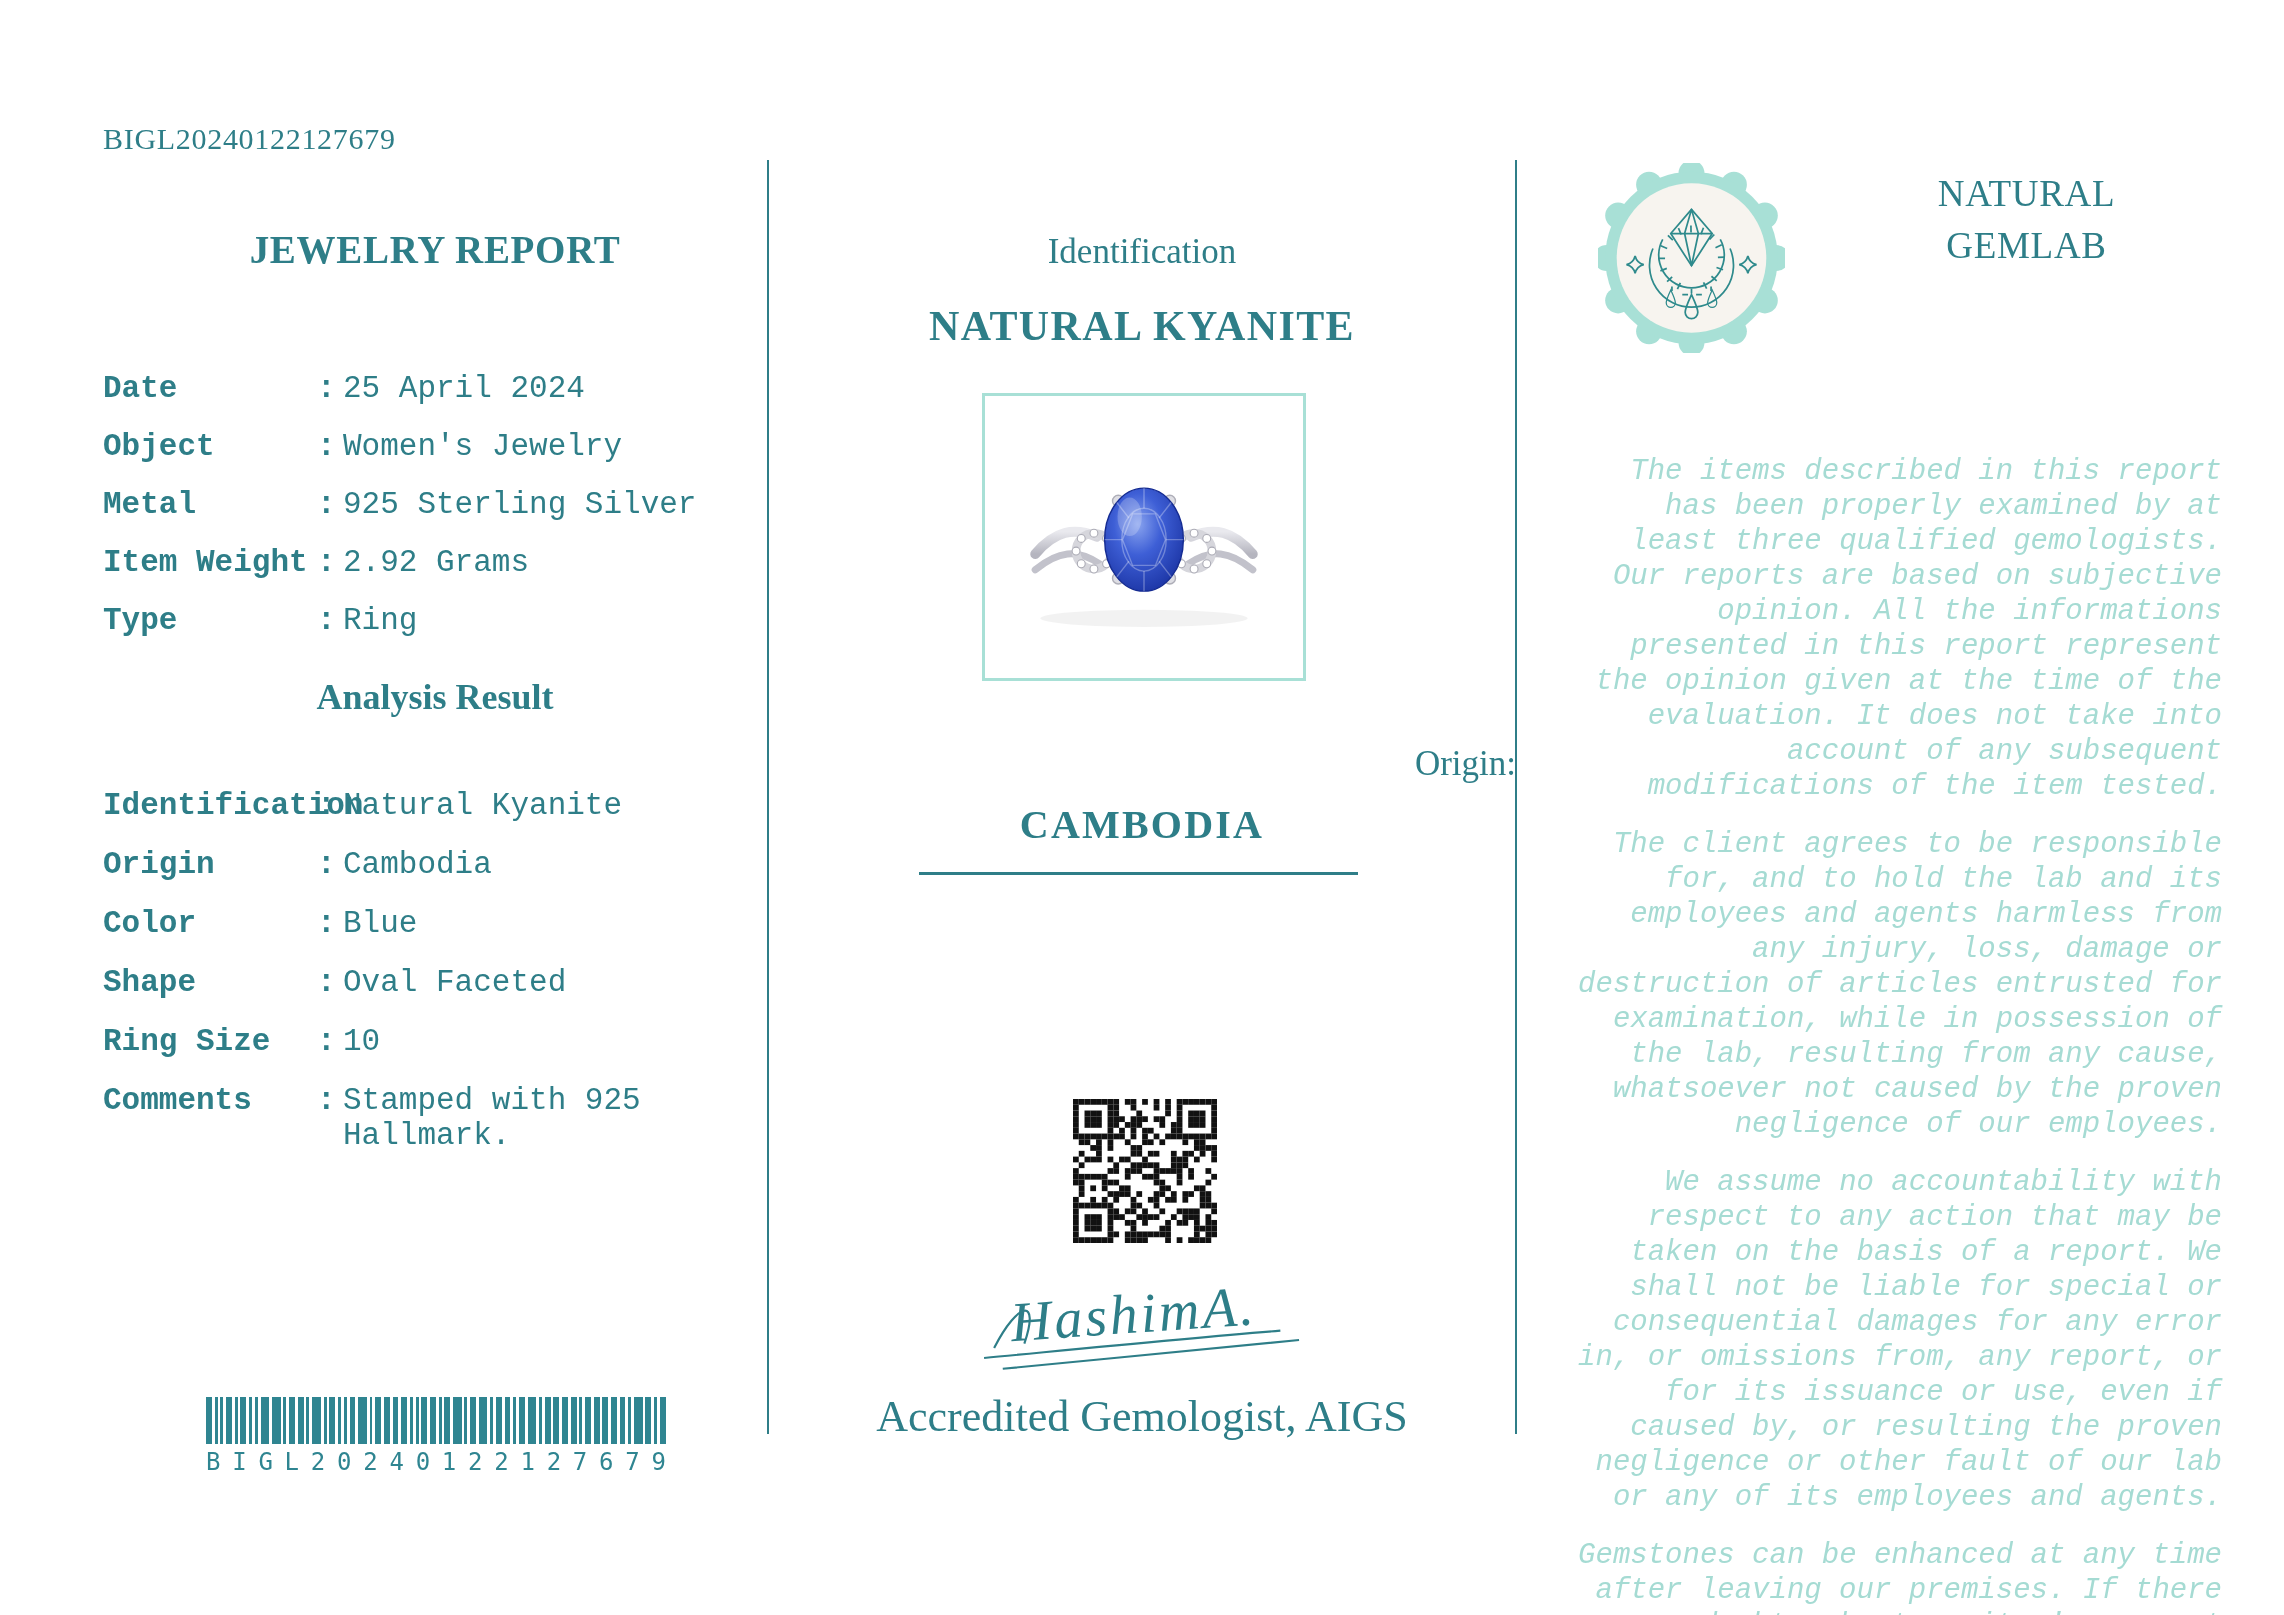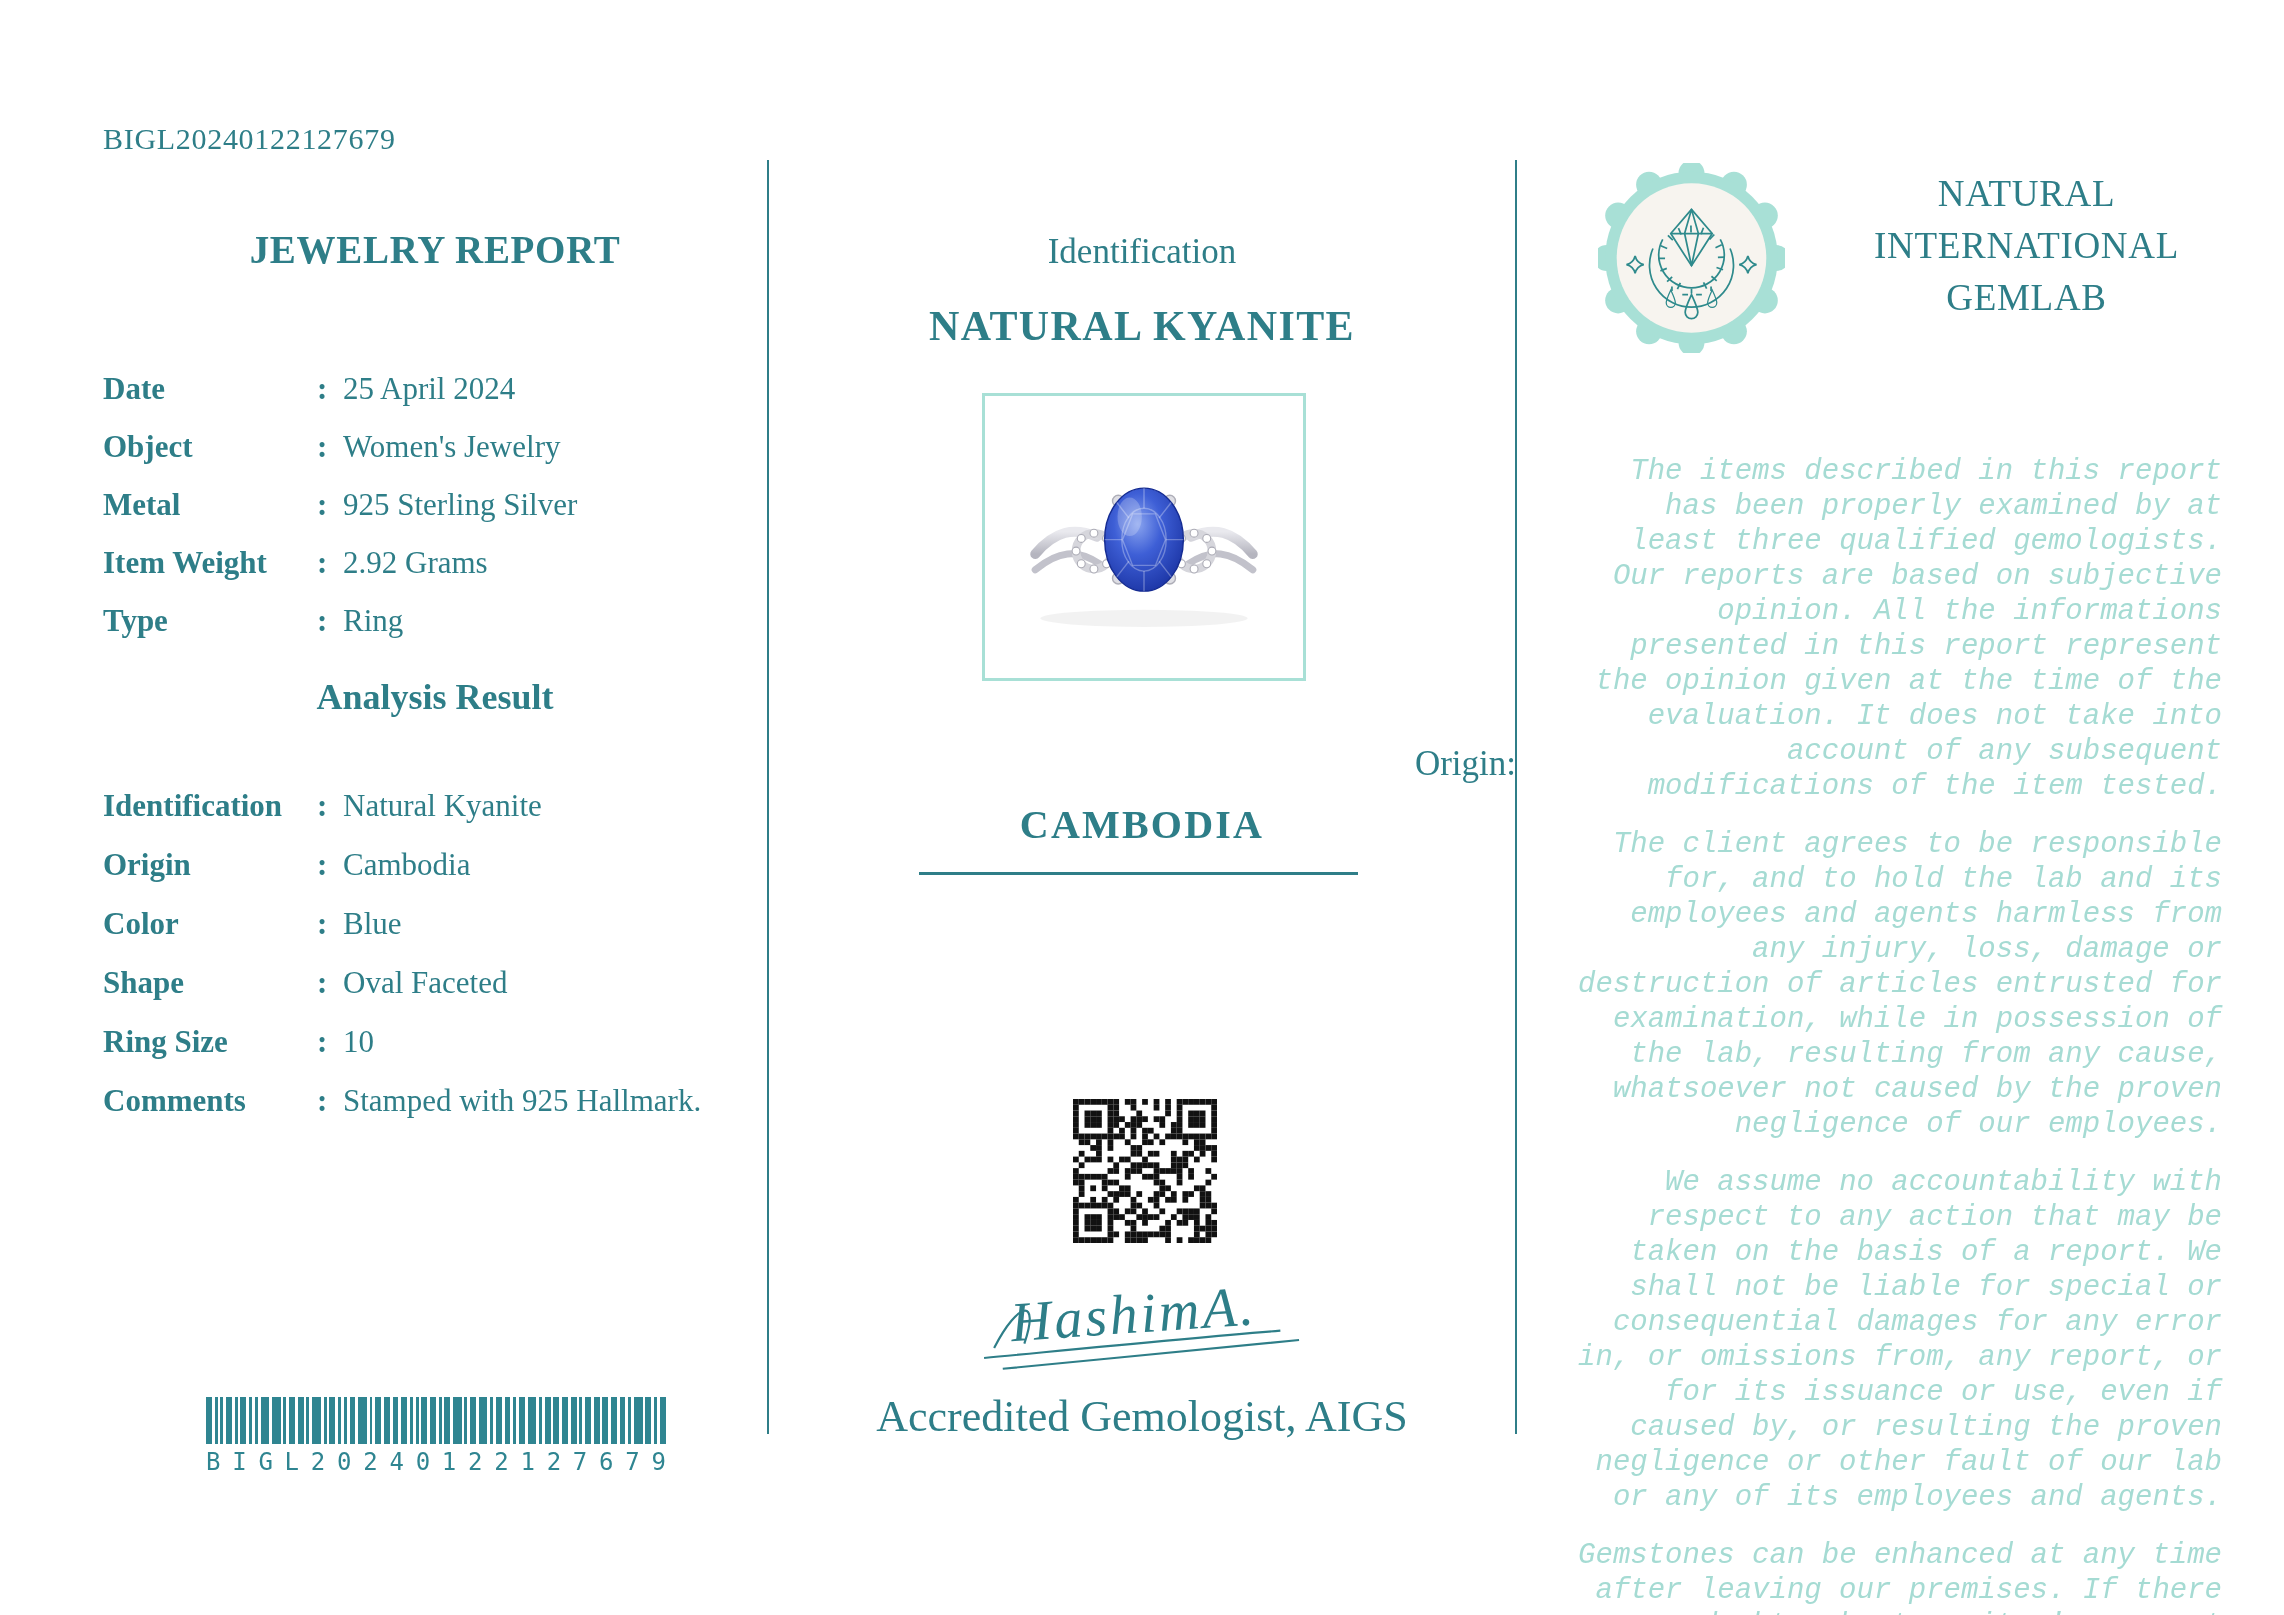--- a/index.html
+++ b/index.html
@@ -16,21 +16,21 @@
   .page{position:relative;width:2284px;height:1616px;background:#ffffff;overflow:hidden;}
 
   
   .report-no{position:absolute;left:103px;top:122px;font-size:30px;letter-spacing:0.7px;color:var(--teal);}
   .report-title{position:absolute;left:115px;top:227px;width:640px;text-align:center;
     font-size:39px;font-weight:bold;letter-spacing:0.7px;color:var(--teal);}
   .details-rows{position:absolute;left:103px;top:347px;width:662px;}
   .analysis-title{position:absolute;left:115px;top:676px;width:640px;text-align:center;
     font-size:36px;font-weight:bold;color:var(--teal);}
   .analysis-rows{position:absolute;left:103px;top:764px;width:669px;}
-  .trow{display:grid;grid-template-columns:214px 26px 1fr;align-items:baseline;}
+  .trow{display:grid;grid-template-columns:214px 26px 1fr;align-items:baseline;font-family:Liberation Mono, monospace;}
   .details-rows .trow{height:58px;}
   .analysis-rows .trow{height:59px;}
   .trow .lbl{font-size:31px;font-weight:bold;color:var(--teal);}
   .trow .sep{font-size:31px;font-weight:bold;color:var(--teal);}
   .trow .val{font-size:31px;color:var(--teal);margin-top:24px;}
 
   .barcode-wrap{position:absolute;left:206px;top:1397px;width:460px;}
   .barcode-bars{display:flex;align-items:stretch;height:47px;width:460px;}
   .barcode-bars .bar{background:var(--barcode);height:100%;flex:0 0 auto;}
   .barcode-text{display:flex;justify-content:space-between;width:460px;margin-top:4.3px;
@@ -743,21 +743,20 @@
           <path d="M0,-22 C7,-7 11,2 11,9 A11 11 0 1 1 -11,9 C-11,2 -7,-7 0,-22 Z"></path>
         </g>
       <g transform="translate(36,64) scale(0.72)">
           <path d="M0,-22 C7,-7 11,2 11,9 A11 11 0 1 1 -11,9 C-11,2 -7,-7 0,-22 Z"></path>
         </g>
     </g>
   </svg>
 
   <div class="lab-name">
     <div>NATURAL</div>
-    <div>INTERNATIONAL</div>
     <div>GEMLAB</div>
   </div>
 
   <div class="provisions" id="provisions">
       <p>The items described in this report has been properly examined by at least three qualified gemologists. Our reports are based on subjective opinion. All the informations presented in this report represent the opinion given at the time of the evaluation. It does not take into account of any subsequent modifications of the item tested.</p>
       <p>The client agrees to be responsible for, and to hold the lab and its employees and agents harmless from any injury, loss, damage or destruction of articles entrusted for examination, while in possession of the lab, resulting from any cause, whatsoever not caused by the proven negligence of our employees.</p>
       <p>We assume no accountability with respect to any action that may be taken on the basis of a report. We shall not be liable for special or consequential damages for any error in, or omissions from, any report, or for its issuance or use, even if caused by, or resulting the proven negligence or other fault of our lab or any of its employees and agents.</p>
       <p>Gemstones can be enhanced at any time after leaving our premises. If there are doubts about an item's current condition, it can be submitted for re-testing.</p>
     </div>
 

